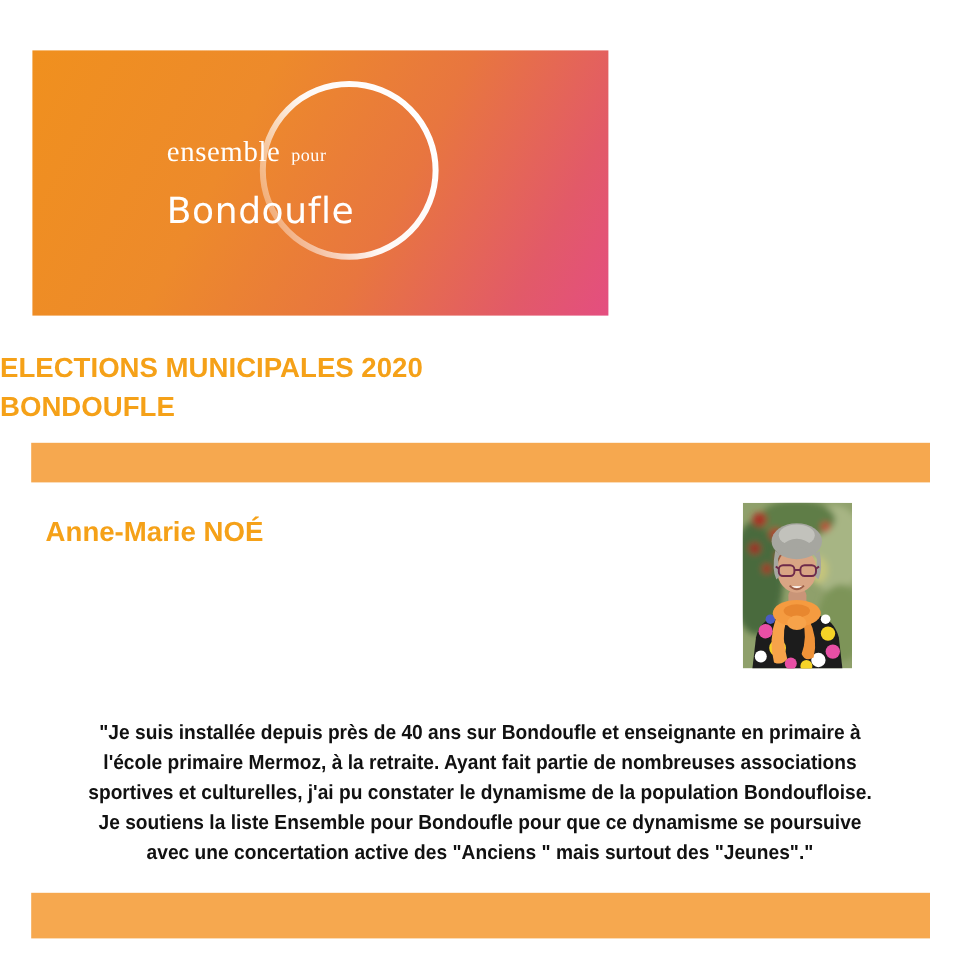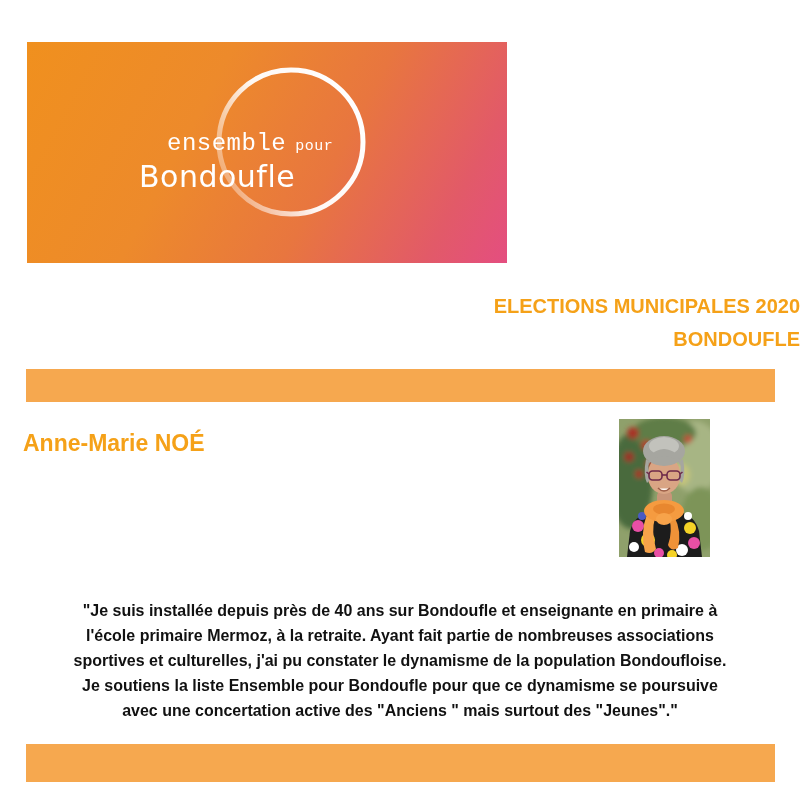--- a/index.html
+++ b/index.html
@@ -8,42 +8,42 @@
     font-family:"Liberation Sans",sans-serif;overflow:hidden;
   }
   
   #banner{
     position:absolute;left:27px;top:42px;width:480px;height:221px;
     background:linear-gradient(118deg,#F0901E 0%,#ED8A2B 35%,#E8763F 62%,#E25A68 86%,#E44E80 100%);
     overflow:hidden;
   }
   #banner svg.ring{position:absolute;left:0;top:0;}
   .logo-line1{
-    position:absolute;left:112px;top:88px;color:#ffffff;
-    font-family:Liberation Mono, monospace;font-size:24px;font-weight:400;
-    letter-spacing:0.5px;white-space:nowrap;margin-left:28px;
+    position:absolute;left:112px;top:72px;color:#ffffff;
+    font-family:Liberation Serif, serif;font-size:24px;font-weight:400;
+    letter-spacing:0.5px;white-space:nowrap;
   }
   .logo-pour{font-size:15px;margin-left:9px;letter-spacing:0.5px;}
   .logo-line2{
     position:absolute;left:112px;top:117px;color:#ffffff;
     font-family:"DejaVu Sans",sans-serif;font-size:30px;font-weight:400;
     letter-spacing:0.5px;white-space:nowrap;
   }
   
   #headline{
-    position:absolute;left:0;top:290px;width:800px;text-align:right;
-    color:#F5A118;font-weight:bold;font-size:20px;line-height:33px;
+    position:absolute;left:0;top:290px;width:800px;text-align:left;
+    color:#F5A118;font-weight:bold;font-size:23px;line-height:33px;
   }
   
   .bar{position:absolute;left:26px;width:749px;background:#F6A84F;}
   #bar-top{top:369px;height:33px;}
   #bar-bottom{top:744px;height:38px;}
   
   #candidate-name{
-    position:absolute;left:23px;top:430px;color:#F5A118;
+    position:absolute;left:38px;top:430px;color:#F5A118;
     font-weight:bold;font-size:23px;
   }
   #detail-list{
     position:absolute;left:58px;top:461px;margin:0;padding-left:22px;
     color:#111111;font-weight:bold;font-size:18px;line-height:27px;
     list-style:disc;
   }
   #photo{position:absolute;left:619px;top:419px;width:91px;height:138px;}
   
   #quote{

